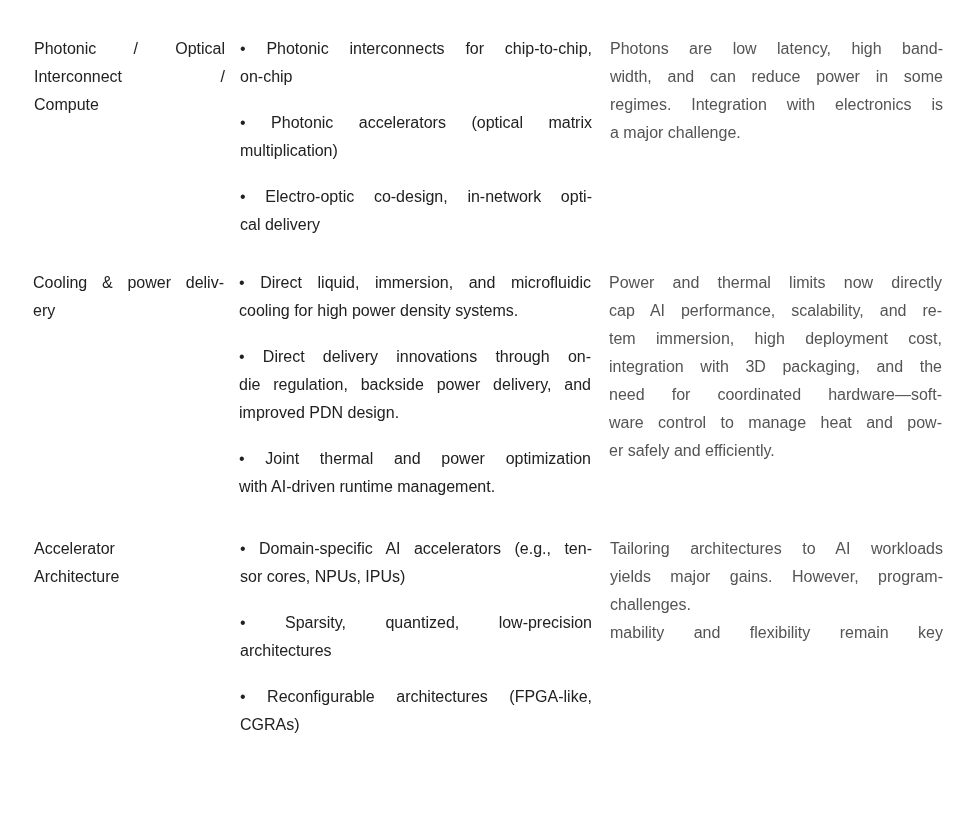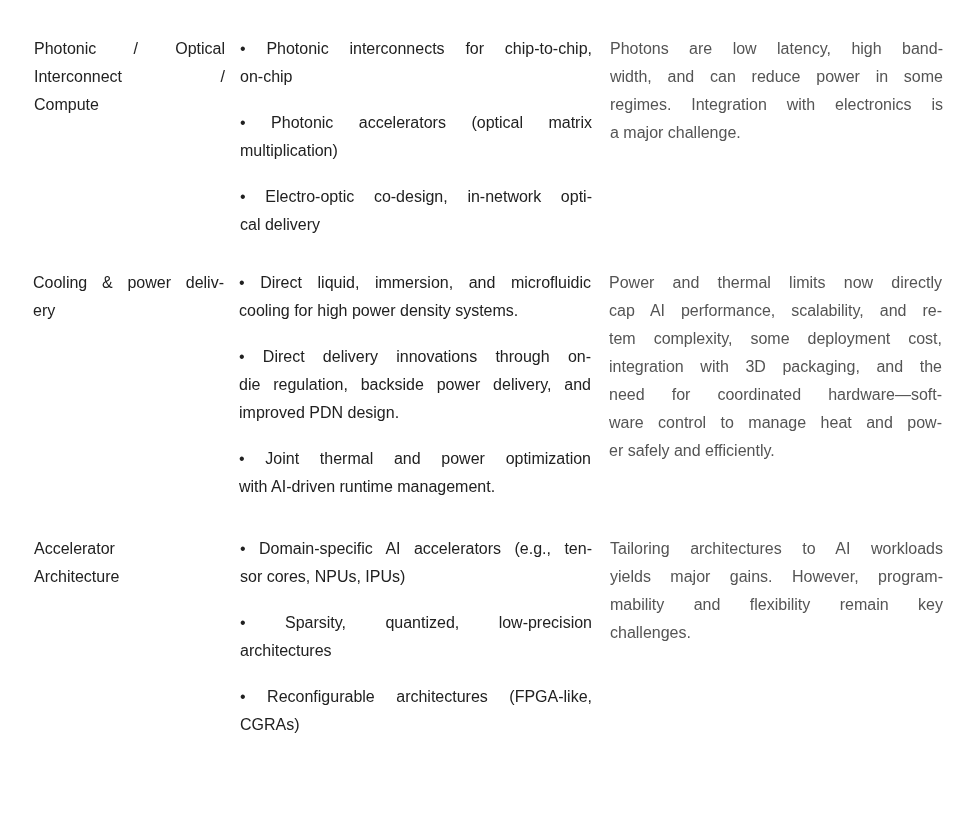--- a/index.html
+++ b/index.html
@@ -119,21 +119,21 @@
           </div>
           <div class="para">
             <div class="line">• Joint thermal and power optimization</div>
             <div class="line last">with AI-driven runtime management.</div>
           </div>
         </div>
     <div class="cell col-notes">
           <div class="para">
             <div class="line">Power and thermal limits now directly</div>
             <div class="line">cap AI performance, scalability, and re-</div>
-            <div class="line">tem complexity, some deployment cost,</div>
+            <div class="line">tem immersion, high deployment cost,</div>
             <div class="line">integration with 3D packaging, and the</div>
             <div class="line">need for coordinated hardware—soft-</div>
             <div class="line">ware control to manage heat and pow-</div>
             <div class="line last">er safely and efficiently.</div>
           </div>
         </div>
   </div>
 
   <div class="row">
     <div class="cell col-topic">
@@ -153,19 +153,19 @@
           </div>
           <div class="para">
             <div class="line">• Reconfigurable architectures (FPGA-like,</div>
             <div class="line last">CGRAs)</div>
           </div>
         </div>
     <div class="cell col-notes">
           <div class="para">
             <div class="line">Tailoring architectures to AI workloads</div>
             <div class="line">yields major gains. However, program-</div>
+            <div class="line last">challenges.</div>
             <div class="line">mability and flexibility remain key</div>
-            <div class="line last">challenges.</div>
           </div>
         </div>
   </div>
 </div>
 </div>
 
 </body></html>

